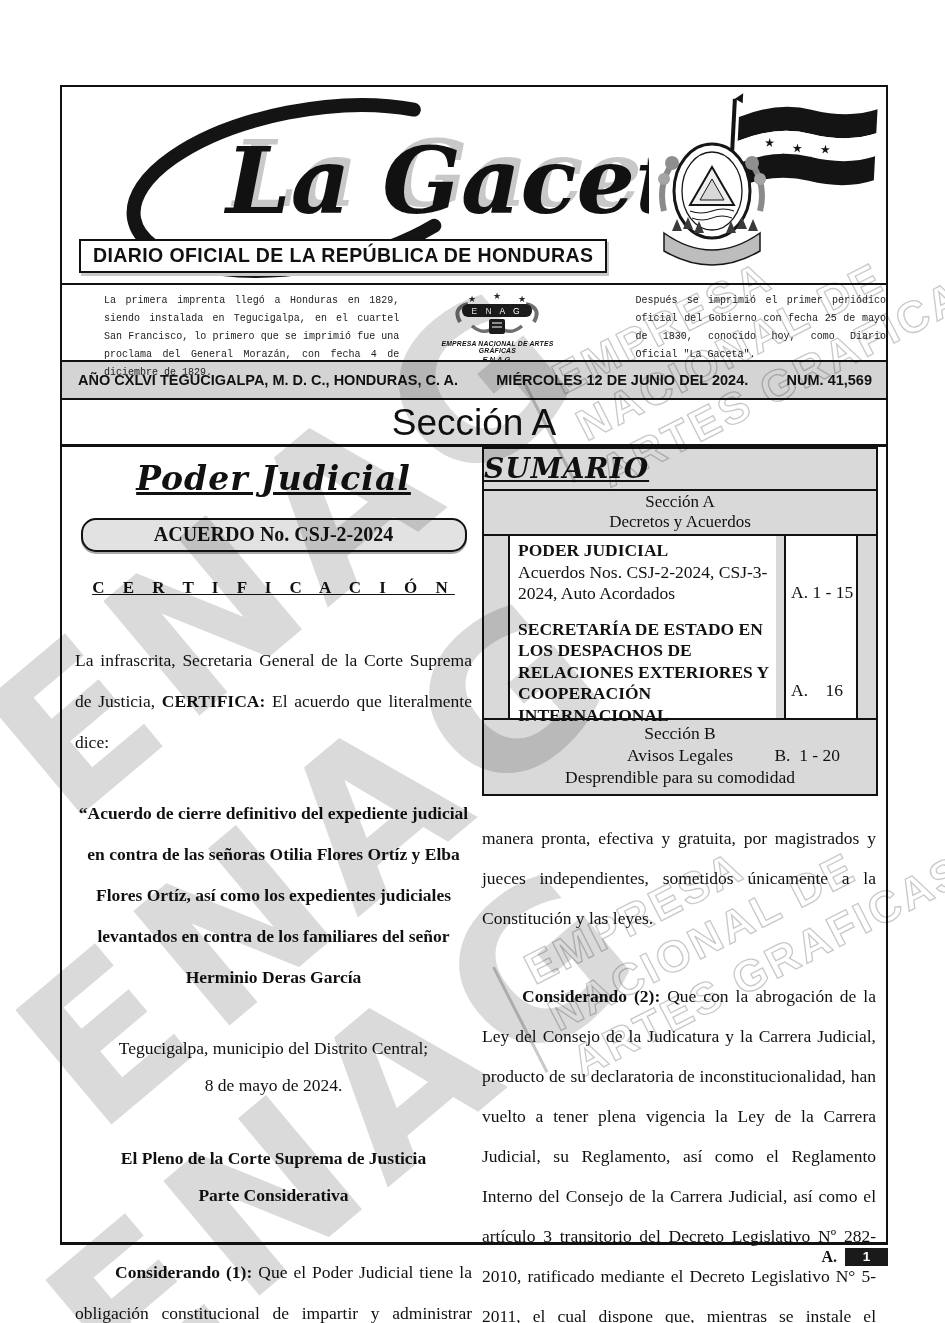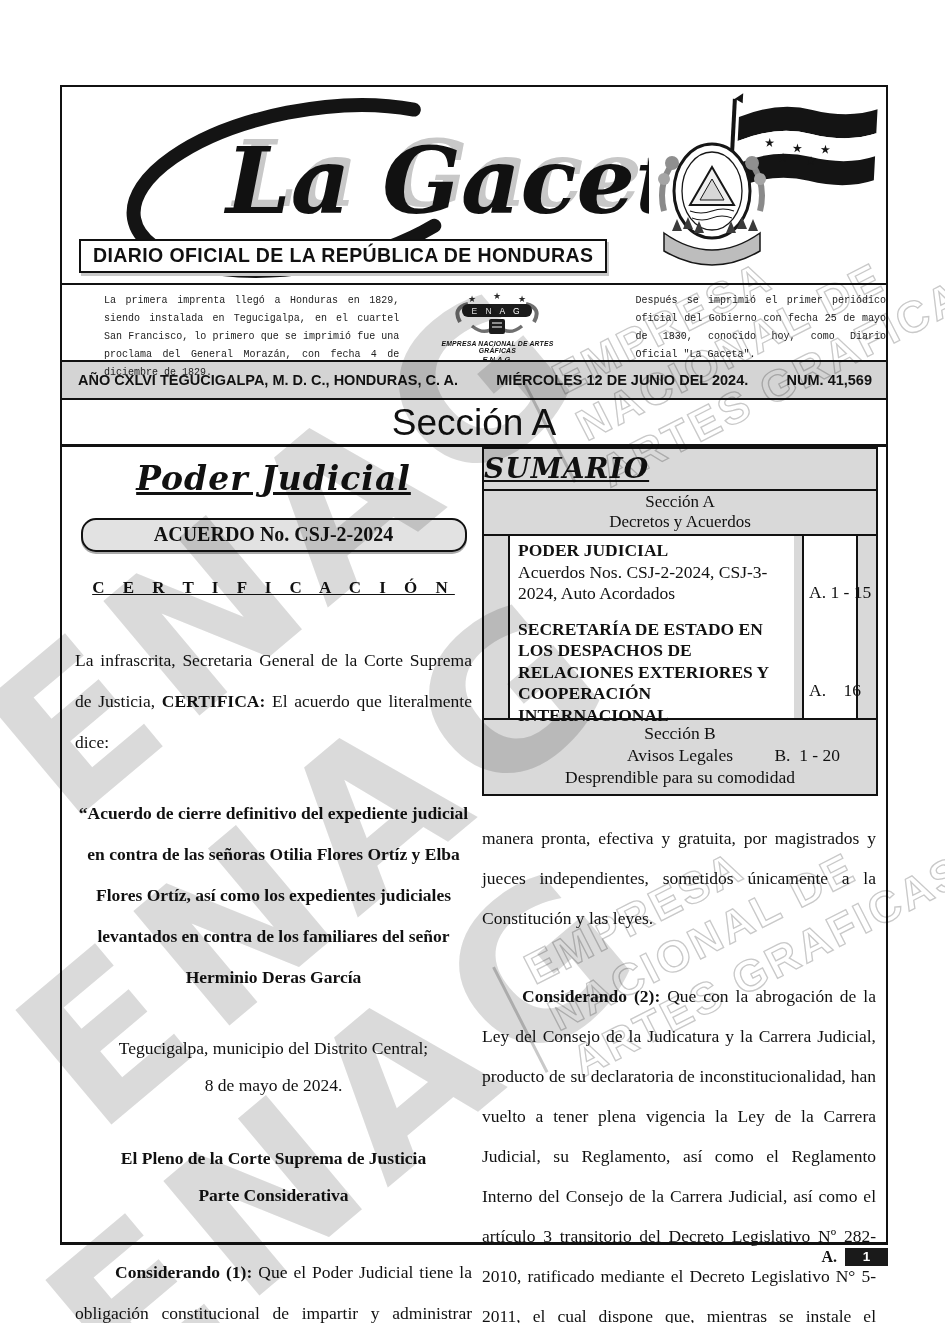--- a/index.html
+++ b/index.html
@@ -96,21 +96,21 @@
     font-size: 28px; padding: 3px 0 4px 0;
   }
   .sumario-title span { text-decoration: underline; letter-spacing: 1px; }
   .sumario-secA { border-top: 2px solid #111; border-bottom: 2px solid #111; text-align: center;
     font-size: 17px; line-height: 20px; padding: 1px 0 2px 0; }
   .entries { display: flex; background: #d9d9d9; position: relative; height: 182px; }
   .gutter-l { width: 26px; border-right: 2px solid #111; }
   .entries-main { flex: 1; background: #fff; padding: 4px 6px 0 8px; font-size: 17.5px; line-height: 21.5px; }
   .entries-main .e-head { font-weight: bold; }
   .entry-gap { height: 14px; }
-  .pagecol { width: 56px; background: #fff; border-left: 2px solid #111; border-right: 2px solid #111; position: relative; font-size: 17.5px; margin-left: 8px; }
+  .pagecol { width: 74px; background: #fff; border-left: 2px solid #111; border-right: 2px solid #111; position: relative; font-size: 17.5px; margin-left: 8px; }
   .pagecol .pg1 { position: absolute; top: 46px; left: 5px; white-space: nowrap; }
   .pagecol .pg2 { position: absolute; top: 144px; left: 5px; white-space: nowrap; }
   .gutter-r { width: 18px; }
   .secB { border-top: 2px solid #111; text-align: center; font-size: 17.5px; line-height: 22px; padding: 2px 0 6px 0; position: relative; }
   .secB .bpages { position: absolute; right: 36px; top: 24px; }
 
   .rcol-text { margin-top: 22px; padding-right: 2px; }
   .rcol-text p { font-size: 17.5px; line-height: 40px; text-align: justify; }
 
   

